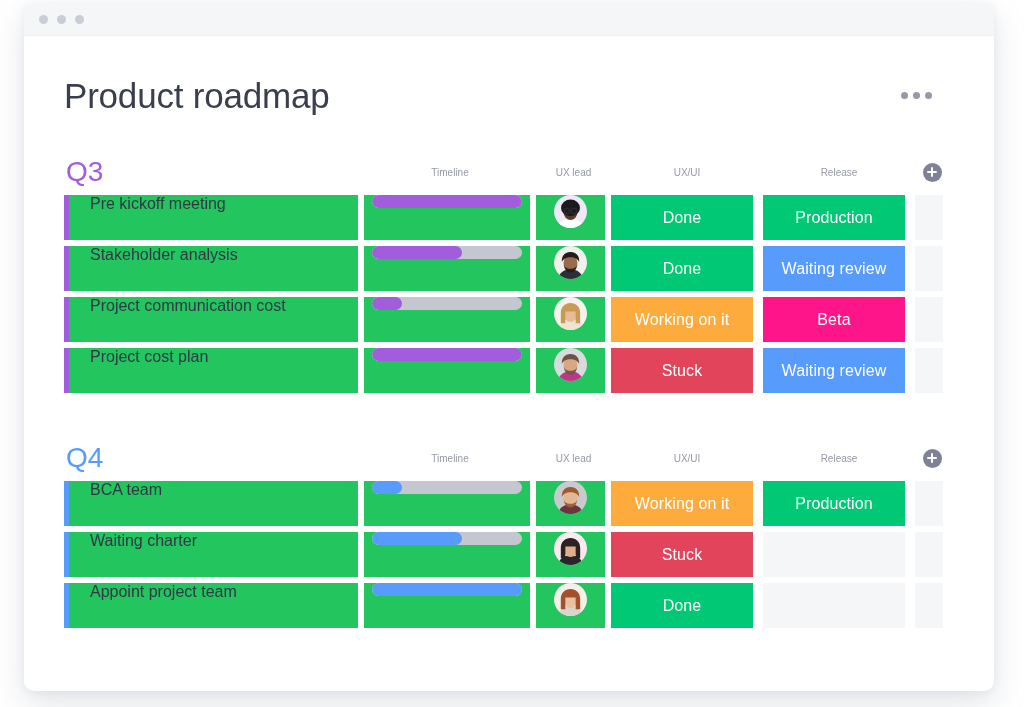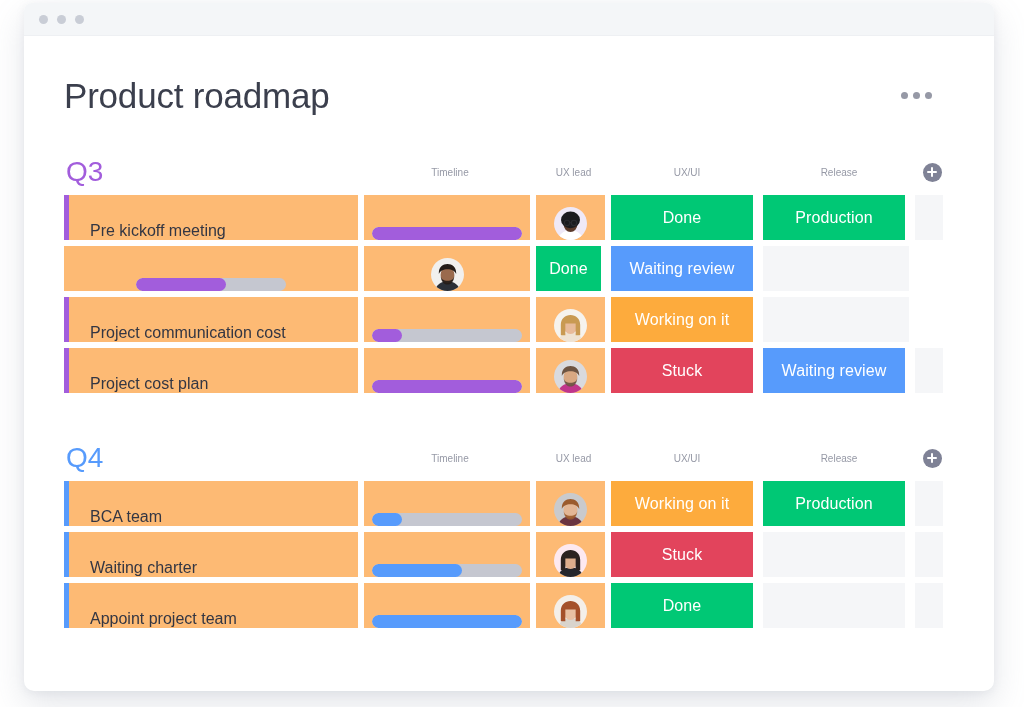--- a/index.html
+++ b/index.html
@@ -136,24 +136,24 @@
 
   
   .row {
     display: grid;
     grid-template-columns: 300px 172px 75px 152px 152px 34px 32px;
     height: 45px;
     margin-bottom: 6px;
     column-gap: 0;
   }
   .cell {
-    background: #fdba74;
+    background: #22c55e;
     margin-right: 6px;
     display: flex;
-    align-items: flex-end;
+    align-items: flex-start;
     justify-content: center;
     box-sizing: border-box;
   }
 
   .cell-name {
     justify-content: flex-start;
     padding-left: 21px;
     position: relative;
     font-size: 16px;
     color: #333643;
@@ -264,20 +264,23 @@
               <div class="chip" style="background:#00c875">
                 <span>Done</span>
               </div>
               <div class="chip" style="background:#00c875">
                 <span>Production</span>
               </div>
               <div class="cell-pad"></div>
               <div class="cell-blank"></div>
             </div>
             <div class="row">
+              <div class="cell cell-name" style="border-left-color:#a25ddc">
+                <span>Stakeholder analysis</span>
+              </div>
               <div class="cell cell-timeline">
                 <div class="bar-track">
                   <div class="bar-fill" style="width:60%;background:#a25ddc"></div>
                 </div>
               </div>
               <div class="cell cell-avatar">
                 <span class="avatar"><svg width="33" height="33" viewBox="0 0 32 32" aria-hidden="true">
                     <rect width="32" height="32" fill="#f1f0ee"></rect>
                     <path d="M4.5 32c0-6.1 5.1-9.2 11.5-9.2S27.5 25.9 27.5 32z" fill="#2b3038"></path>
                     <ellipse cx="16" cy="16.4" rx="6.7" ry="7.9" fill="#9a6a4d"></ellipse>
@@ -306,20 +309,23 @@
               <div class="cell cell-avatar">
                 <span class="avatar"><svg width="33" height="33" viewBox="0 0 32 32" aria-hidden="true">
                     <rect width="32" height="32" fill="#f6f3ee"></rect>
                     <path d="M4.5 32c0-6.1 5.1-9.2 11.5-9.2S27.5 25.9 27.5 32z" fill="#efe3d2"></path>
                     <ellipse cx="16" cy="16.4" rx="6.7" ry="7.9" fill="#e8bb9a"></ellipse>
                     <path d="M6.6 15.5c0-6 4.2-9.6 9.4-9.6s9.4 3.6 9.4 9.6v10H21V14H11v11.5H6.6z" fill="#c99a52"></path>
                   </svg></span>
               </div>
               <div class="chip" style="background:#fdab3d">
                 <span>Working on it</span>
+              </div>
+              <div class="chip" style="background:#ff158a">
+                <span>Beta</span>
               </div>
               <div class="cell-pad"></div>
               <div class="cell-blank"></div>
             </div>
             <div class="row">
               <div class="cell cell-name" style="border-left-color:#a25ddc">
                 <span>Project cost plan</span>
               </div>
               <div class="cell cell-timeline">
                 <div class="bar-track">

